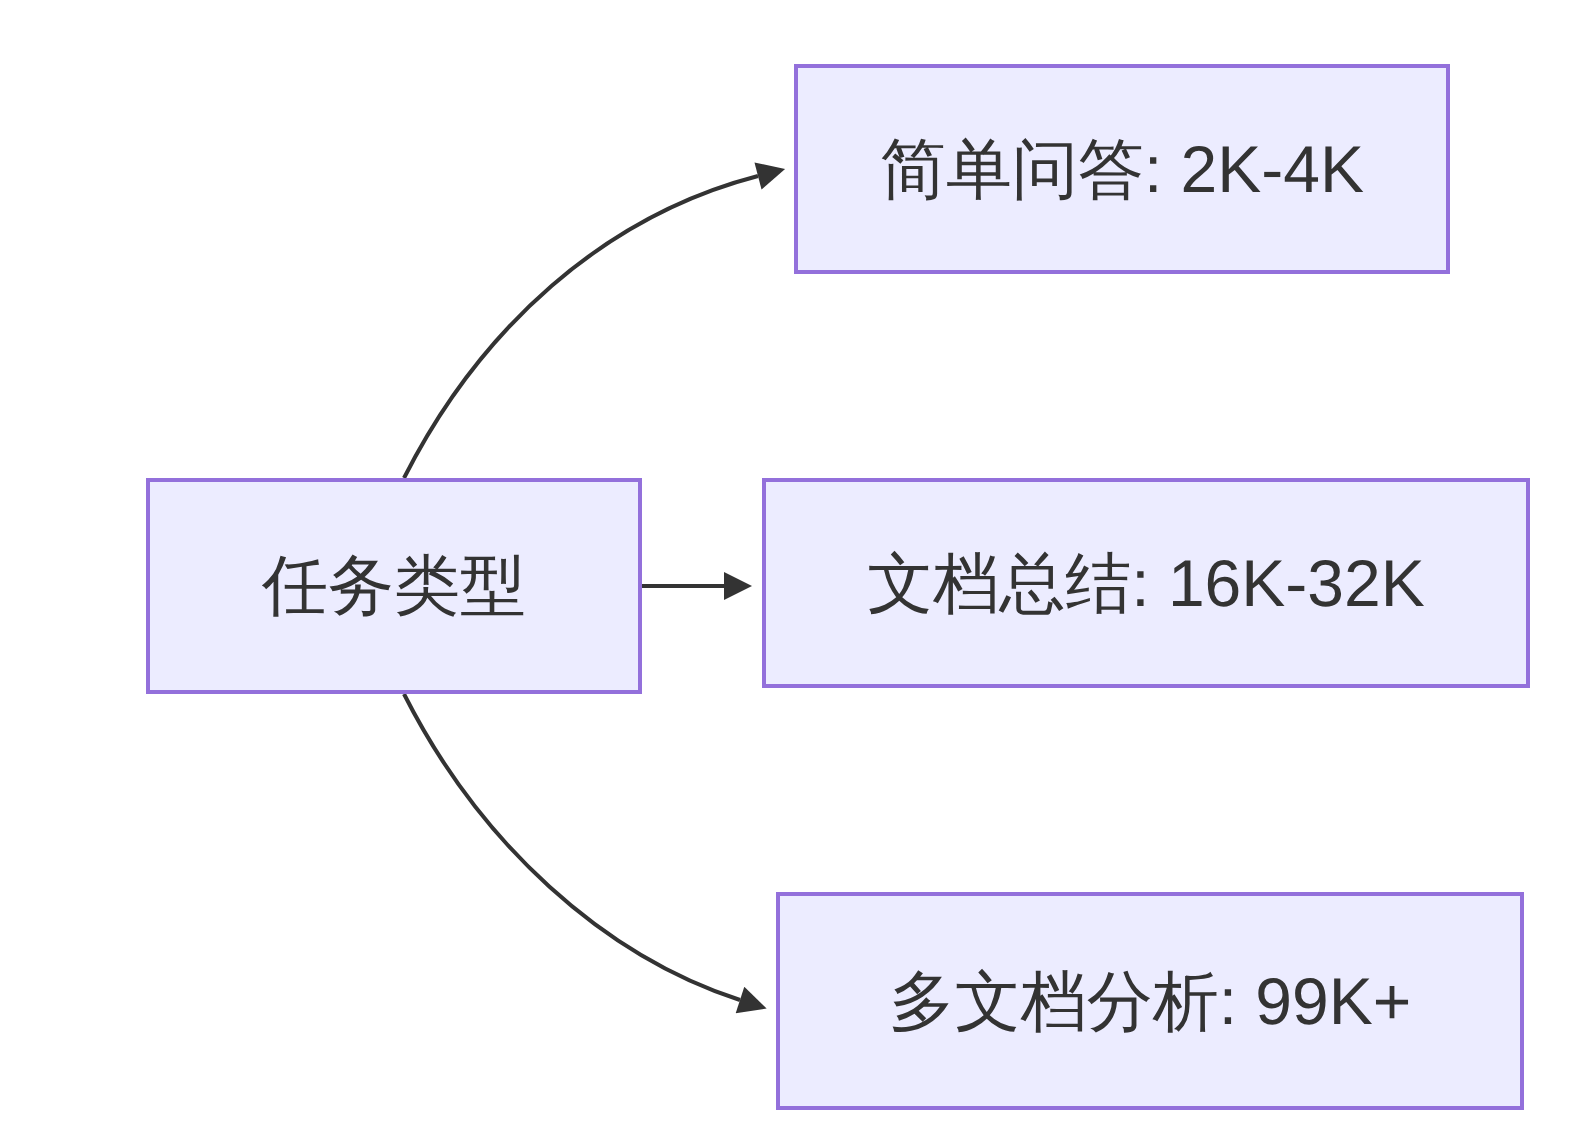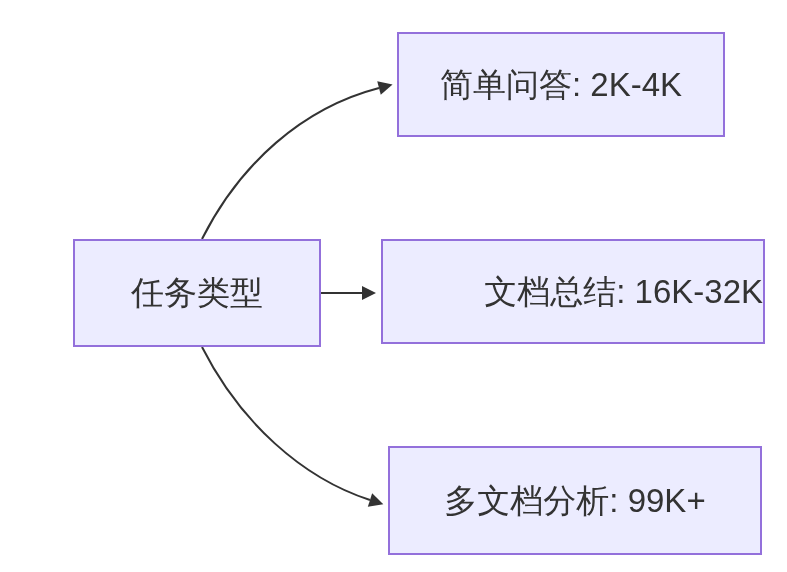--- a/index.html
+++ b/index.html
@@ -33,21 +33,21 @@
   }
   .node-label {
     color: #333333;
     font-size: 33px;
     line-height: 1.2;
     white-space: nowrap;
     text-align: center;
   }
   .node-root   { left: 33px;  top: 239px; width: 248px; height: 108px; margin-left: 40px; }
   .node-top    { left: 397px; top: 32px;  width: 328px; height: 105px; }
-  .node-middle { left: 381px; top: 239px; width: 384px; height: 105px; justify-content: flex-end; }
+  .node-middle { left: 381px; top: 239px; width: 384px; height: 105px; }
   .node-bottom { left: 388px; top: 446px; width: 374px; height: 109px; }
 </style>
 </head>
 <body>
 
 <div class="canvas">
 
   <svg class="edges" viewBox="0 0 787 572" xmlns="http://www.w3.org/2000/svg">
     <defs>
       <marker id="arrowhead" viewBox="0 0 10 10" refX="0" refY="5" markerUnits="userSpaceOnUse" markerWidth="17" markerHeight="14" orient="auto">

